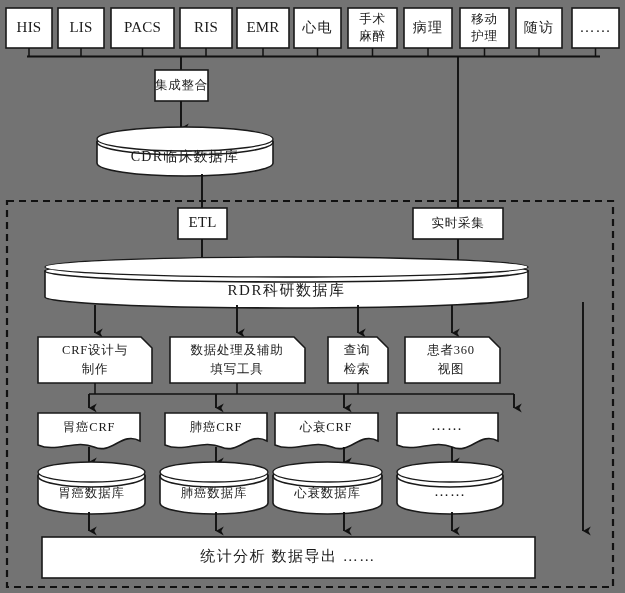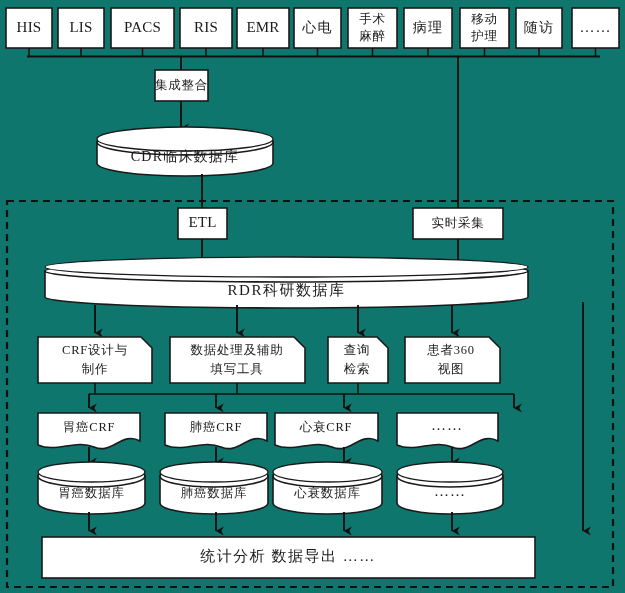--- a/index.html
+++ b/index.html
@@ -4,21 +4,21 @@
 <style>
   html, body {
     margin: 0;
     padding: 0;
     background: #ffffff;
   }
   #root {
     position: relative;
     width: 625px;
     height: 593px;
-    background: #0f766e;
+    background: #737373;
     font-family: "Liberation Serif", "DejaVu Serif", serif;
     overflow: hidden;
   }
   svg#diagram {
     position: absolute;
     top: 0; left: 0;
     width: 625px;
     height: 593px;
   }
   .shape-stroke {

